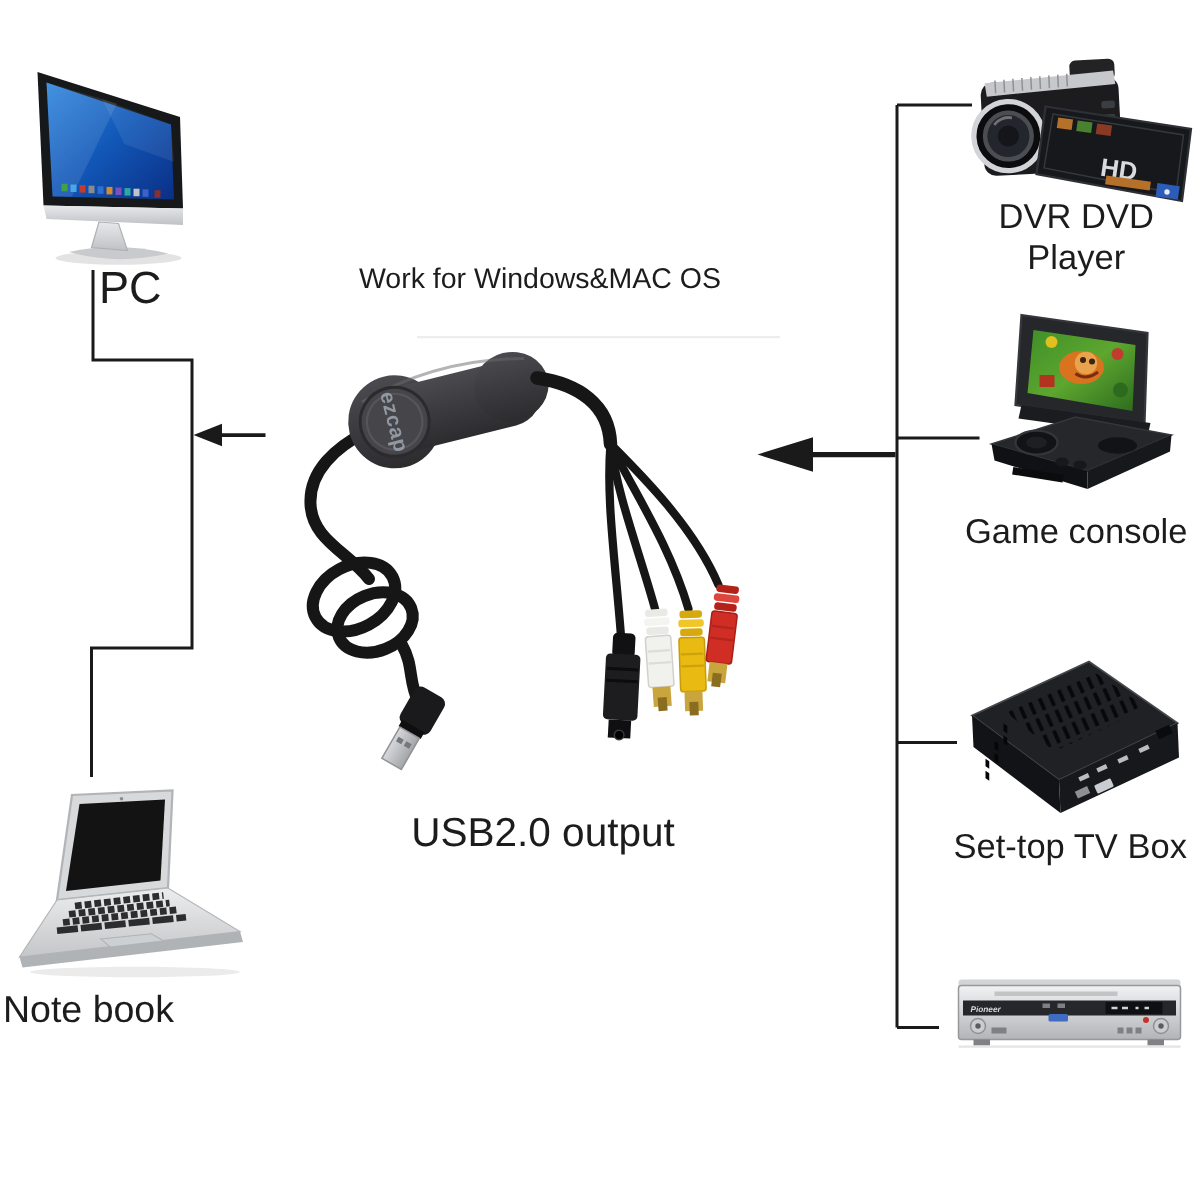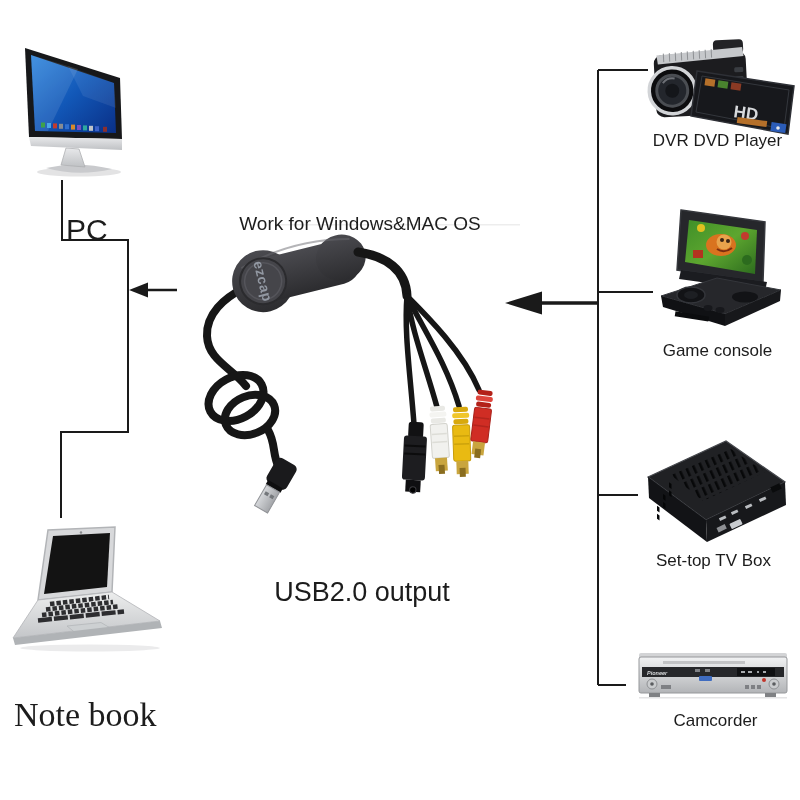--- a/index.html
+++ b/index.html
@@ -1,24 +1,24 @@
 <!DOCTYPE html>
 <html><head>
 <meta charset="utf-8">
 <style>
   html,body{margin:0;padding:0;}
   body{width:800px;height:800px;background:#ffffff;font-family:"Liberation Sans",sans-serif;overflow:hidden;}
   #stage{position:relative;width:800px;height:800px;background:#ffffff;}
   .abs{position:absolute;}
-  .lbl{color:#1c1c1c;white-space:nowrap;margin-top:37px;}
+  .lbl{color:#1c1c1c;white-space:nowrap;}
   #pc-label{left:66px;top:176px;font-size:30px;}
   #title{left:160px;top:176px;width:400px;font-size:19px;text-align:center;}
   #usb-label{left:262px;top:540px;width:200px;font-size:27px;text-align:center;}
-  #notebook-label{left:14px;top:659px;font-size:34px;font-family:Liberation Serif, serif;}
-  .rlabel{width:165px;font-size:17px;text-align:center;color:#1c1c1c;}
+  #notebook-label{left:2px;top:659px;font-size:25px;}
+  .rlabel{width:165px;font-size:23px;text-align:center;color:#1c1c1c;}
   #dvr-label{left:635px;top:131px;}
   #game-label{left:635px;top:341px;}
   #settop-label{left:631px;top:551px;}
   #camcorder-label{left:633px;top:711px;}
   svg{display:block;}
 </style>
 </head>
 <body>
 
 <div id="stage">
@@ -328,15 +328,14 @@
     <rect x="6" y="54" width="148" height="1.5" fill="#e4e4e5"></rect>
   </svg>
 
   <div id="pc-label" class="abs lbl">PC</div>
   <div id="title" class="abs lbl">Work for Windows&amp;MAC OS</div>
   <div id="usb-label" class="abs lbl">USB2.0 output</div>
   <div id="notebook-label" class="abs lbl">Note book</div>
   <div id="dvr-label" class="abs rlabel">DVR DVD Player</div>
   <div id="game-label" class="abs rlabel">Game console</div>
   <div id="settop-label" class="abs rlabel">Set-top TV Box</div>
-  <div id="camcorder-label" class="abs rlabel">Camcorder</div>
 
 </div>
 
 </body></html>

